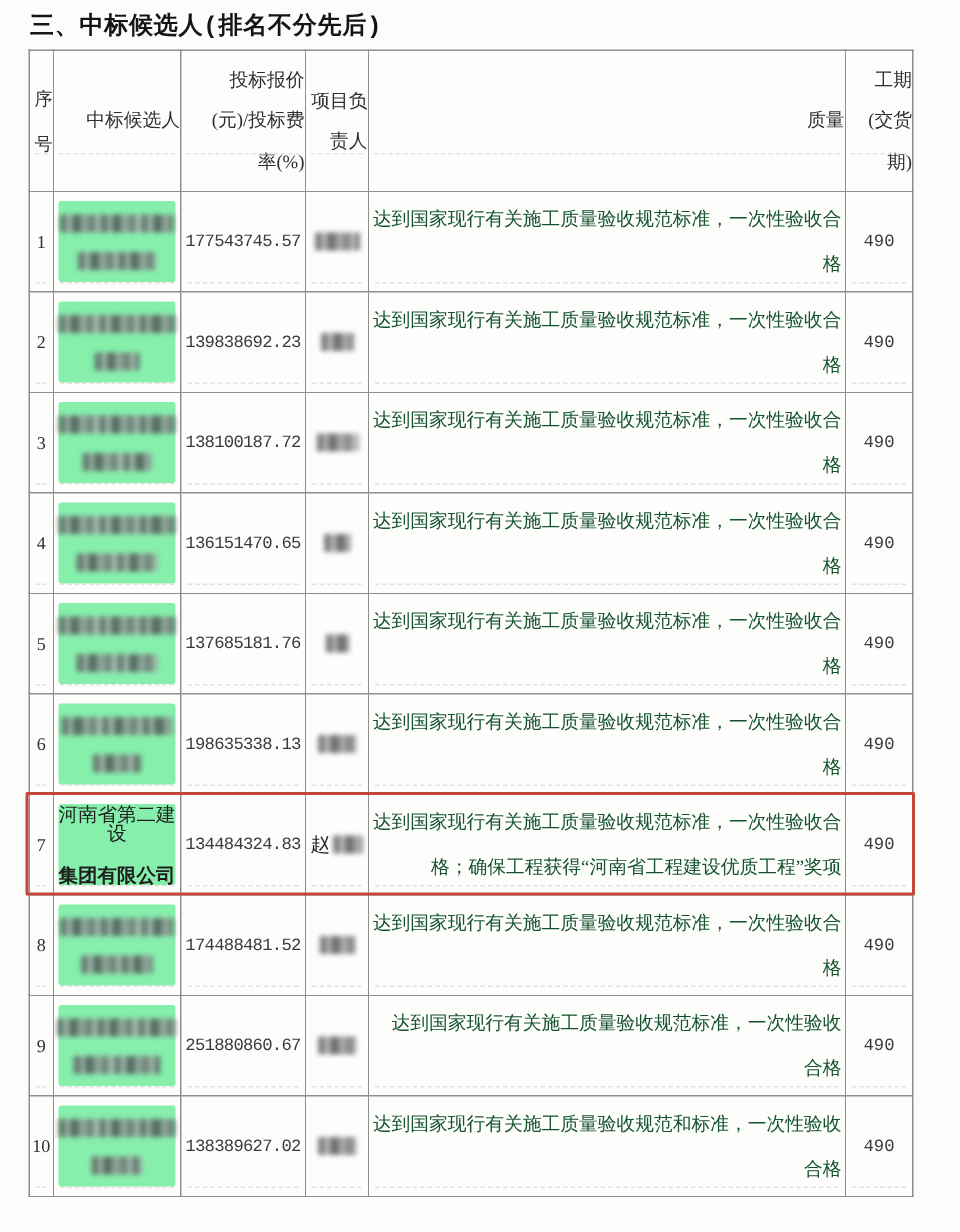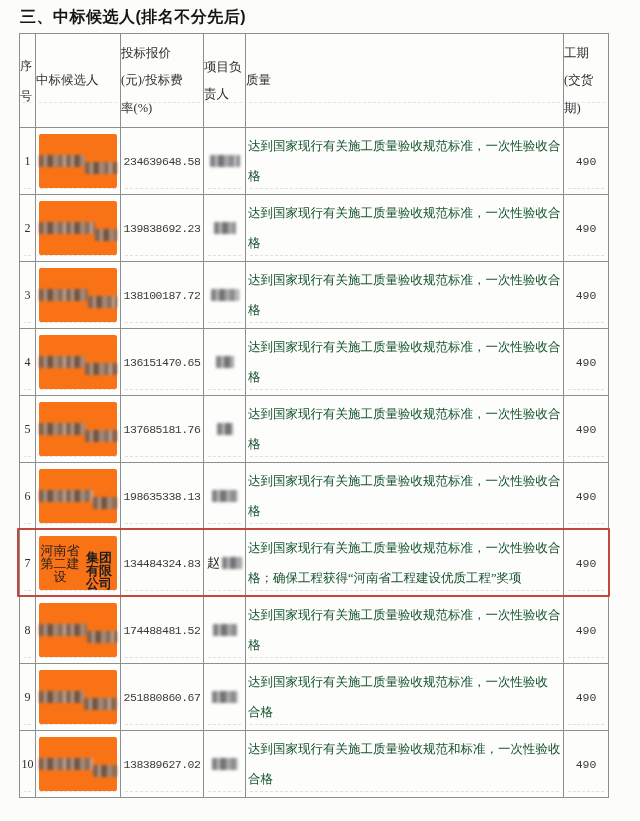--- a/index.html
+++ b/index.html
@@ -4,58 +4,58 @@
 <style>
   html,body{margin:0;padding:0;}
   body{
     width:640px;height:821px;position:relative;overflow:hidden;
     background:#fcfcfa;
     font-family:"Liberation Serif","DejaVu Serif",serif;
     color:#2e2e2e;
   }
   .page-title{
     position:absolute;left:20px;top:7px;
-    font-family:Liberation Sans, sans-serif;
+    font-family:Liberation Mono, monospace;
     font-weight:bold;font-size:16px;color:#151515;letter-spacing:.5px;
   }
   .table-wrap{position:absolute;left:19px;top:33px;width:589px;}
   table{border-collapse:collapse;width:589px;table-layout:fixed;}
   th,td{
     border:1px solid #8e8e8e;padding:0;position:relative;
     vertical-align:middle;text-align:center;color:#2e2e2e;
     overflow:hidden;
   }
   thead th{height:93px;font-weight:normal;font-size:12.5px;background:#fdfdfc;}
   tbody td{height:66px;font-size:12.5px;background:#fdfdfc;}
   
   tbody td::after{
     content:"";position:absolute;left:4px;right:4px;bottom:5px;
     border-bottom:1px dashed #dcd9d2;opacity:.8;pointer-events:none;
   }
   thead th::after{
     content:"";position:absolute;left:3px;right:3px;bottom:24px;
     border-bottom:1px dashed #e0ded8;opacity:.8;pointer-events:none;
   }
-  .stack{display:flex;flex-direction:column;justify-content:center;align-items:flex-start;height:100%;}
+  .stack{display:flex;flex-direction:column;justify-content:center;align-items:flex-end;height:100%;}
   .stack>div{line-height:1;}
   .gap18>div+div{margin-top:18px;}
   .gap10>div+div{margin-top:14px;}
   .gap8>div+div{margin-top:15px;}
   .seq-col{font-size:12px;}
   .price-cell{
     font-family:"Liberation Mono","DejaVu Sans Mono",monospace;
     font-size:11.5px;letter-spacing:-0.5px;color:#3a3a3a;
   }
   .duration-cell{
     font-family:"Liberation Mono","DejaVu Sans Mono",monospace;
     font-size:11.5px;color:#3a3a3a;
   }
   .name-inner{
-    margin:4px 3px;background:#f97316;border-radius:2px;height:54px;
-    display:flex;flex-direction:row;justify-content:center;align-items:center;
+    margin:4px 3px;background:#86efac;border-radius:2px;height:54px;
+    display:flex;flex-direction:column;justify-content:center;align-items:center;
   }
   .name-inner .blur-bar+.blur-bar{margin-top:13px;}
   .blur-bar{
     height:12px;border-radius:1px;
     background:repeating-linear-gradient(90deg,
       #5e5e62 0 5px,#a8a8ab 5px 8px,#4c4c50 8px 14px,
       #909093 14px 19px,#6b6b6e 19px 24px,#b5b5b8 24px 27px);
     filter:blur(1.6px);opacity:.78;
   }
   .name-text{font-size:13px;color:#1e1e1e;line-height:1;}
@@ -128,21 +128,21 @@
     </thead>
     <tbody>
         <tr>
           <td class="seq-col"><span>1</span></td>
           <td>
             <div class="name-inner">
               <div class="blur-bar" style="width: 76px;"></div>
               <div class="blur-bar" style="width: 52px;"></div>
             </div>
           </td>
-          <td class="price-cell"><span>234639648.58</span></td>
+          <td class="price-cell"><span>177543745.57</span></td>
           <td>
             <div class="pm-wrap">
               <div class="blur-bar" style="width: 30px;"></div>
             </div>
           </td>
           <td>
             <div class="stack quality-stack">
               <div>达到国家现行有关施工质量验收规范标准，一次性验收合</div>
               <div>格</div>
             </div>

